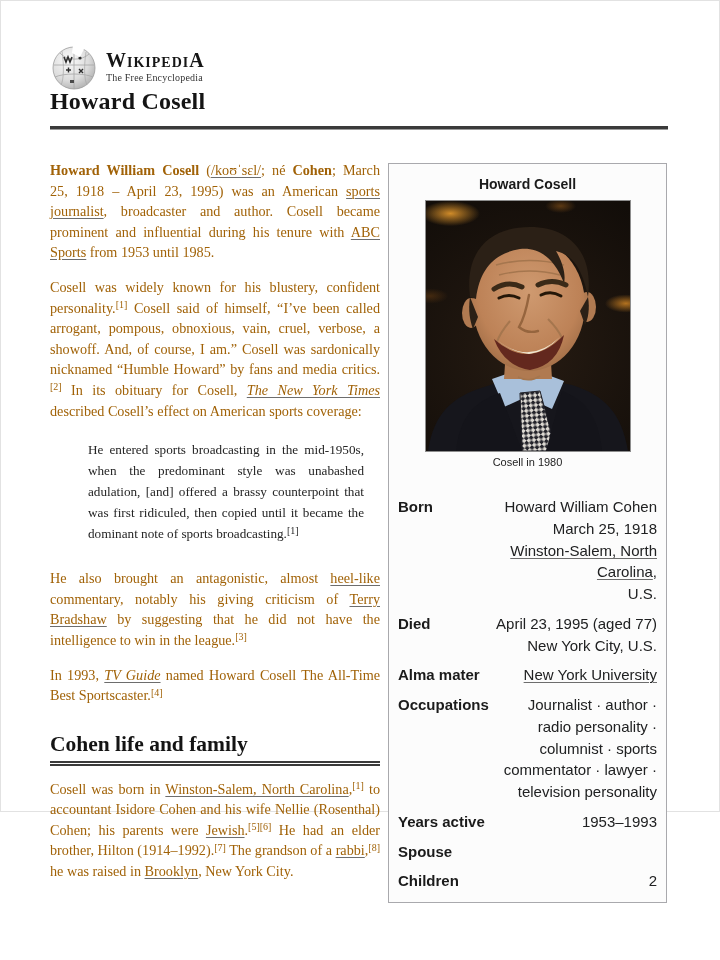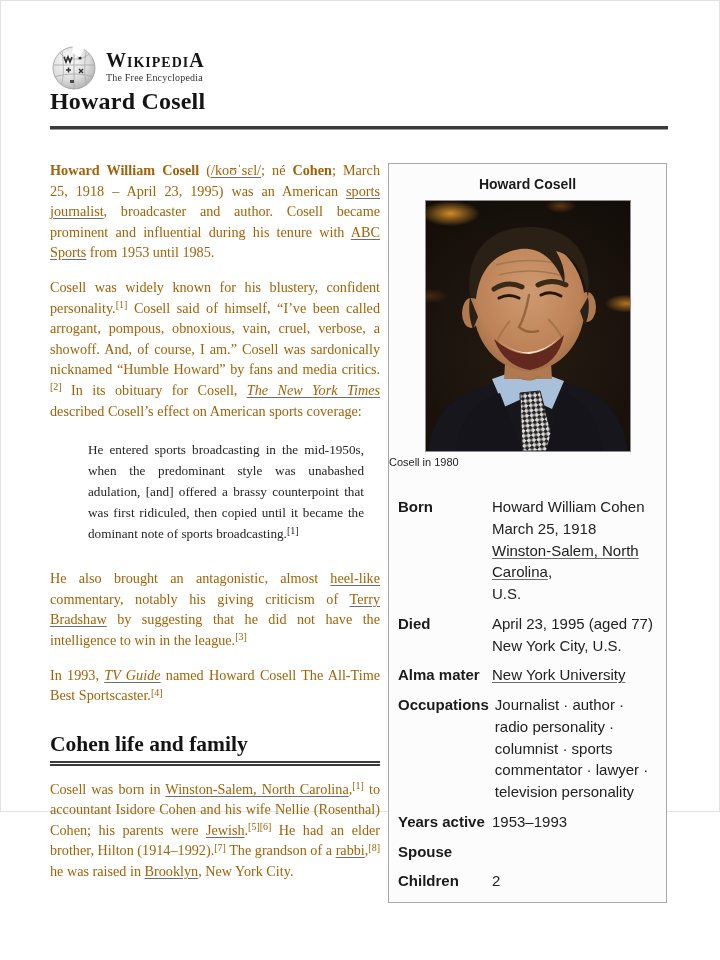--- a/index.html
+++ b/index.html
@@ -37,25 +37,25 @@
   .ib-title{text-align:center;font-weight:700;font-size:14px;color:#1b1b1b;margin:4px 0 8px;}
   .ib-photo{position:relative;width:204px;height:250px;margin:0 auto;border:1px solid #8d8d8d;
     background:
       radial-gradient(42px 18px at 12% 5%, rgba(224,150,44,.92), rgba(224,150,44,0) 70%),
       radial-gradient(30px 13px at 98% 41%, rgba(205,130,35,.85), rgba(205,130,35,0) 70%),
       radial-gradient(22px 10px at 66% 2%, rgba(140,85,25,.6), rgba(140,85,25,0) 70%),
       radial-gradient(26px 11px at 2% 38%, rgba(120,70,20,.45), rgba(120,70,20,0) 70%),
       radial-gradient(120% 100% at 50% 60%, #261b12 0%, #120d09 70%);
     background-color:#120d09;}
   .ib-photo svg{position:absolute;left:0;top:0;}
-  .ib-caption{text-align:left;font-size:11px;color:#232323;margin-top:4px;}
+  .ib-caption{text-align:center;font-size:11px;color:#232323;margin-top:4px;}
   .ib-table{margin:24px 9px 0 9px;font-size:15px;line-height:1.45;color:#202122;}
   .ib-row{display:flex;padding:4px 0;}
   .ib-label{flex:0 0 88px;font-weight:700;padding-right:6px;color:#1b1b1b;}
-  .ib-value{flex:1;}
+  .ib-value{flex:1;text-align:right;}
   .ib-subheader{text-align:left;font-weight:700;padding:9px 0 3px;color:#1b1b1b;}
   .icon{display:inline-block;vertical-align:-1px;margin-right:5px;}
 </style>
 </head>
 <body>
 
 <div class="page">
 
   <header class="masthead">
     <span class="globe">

